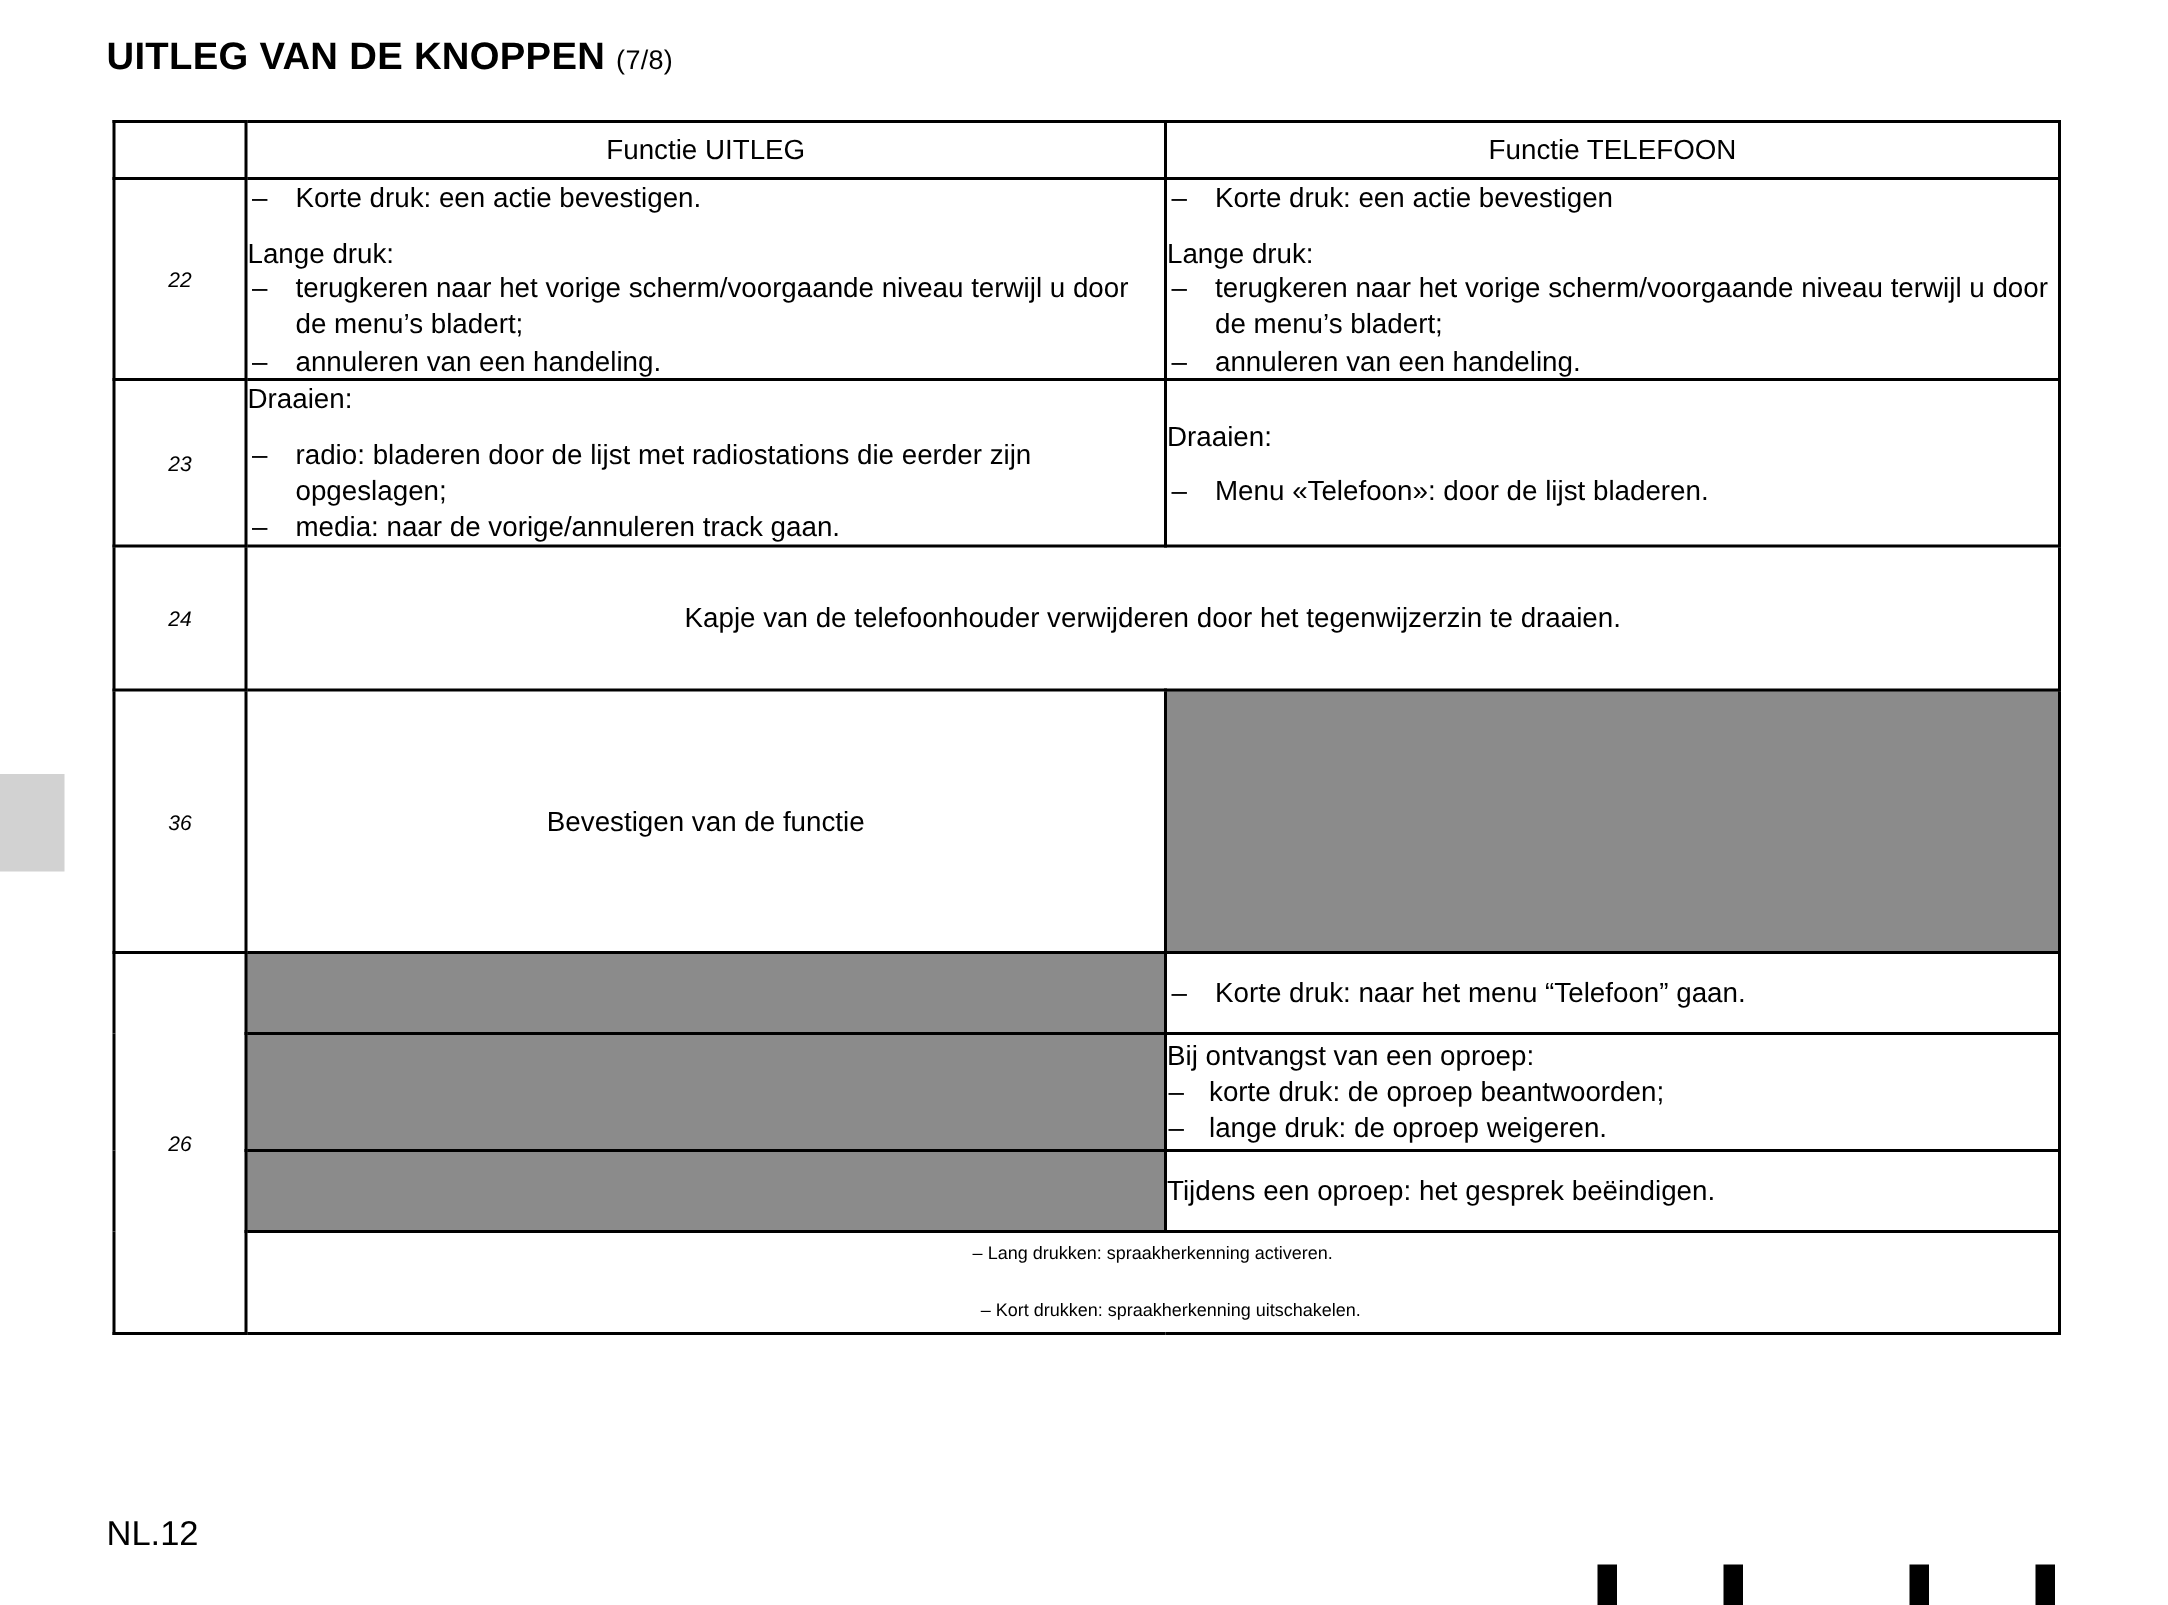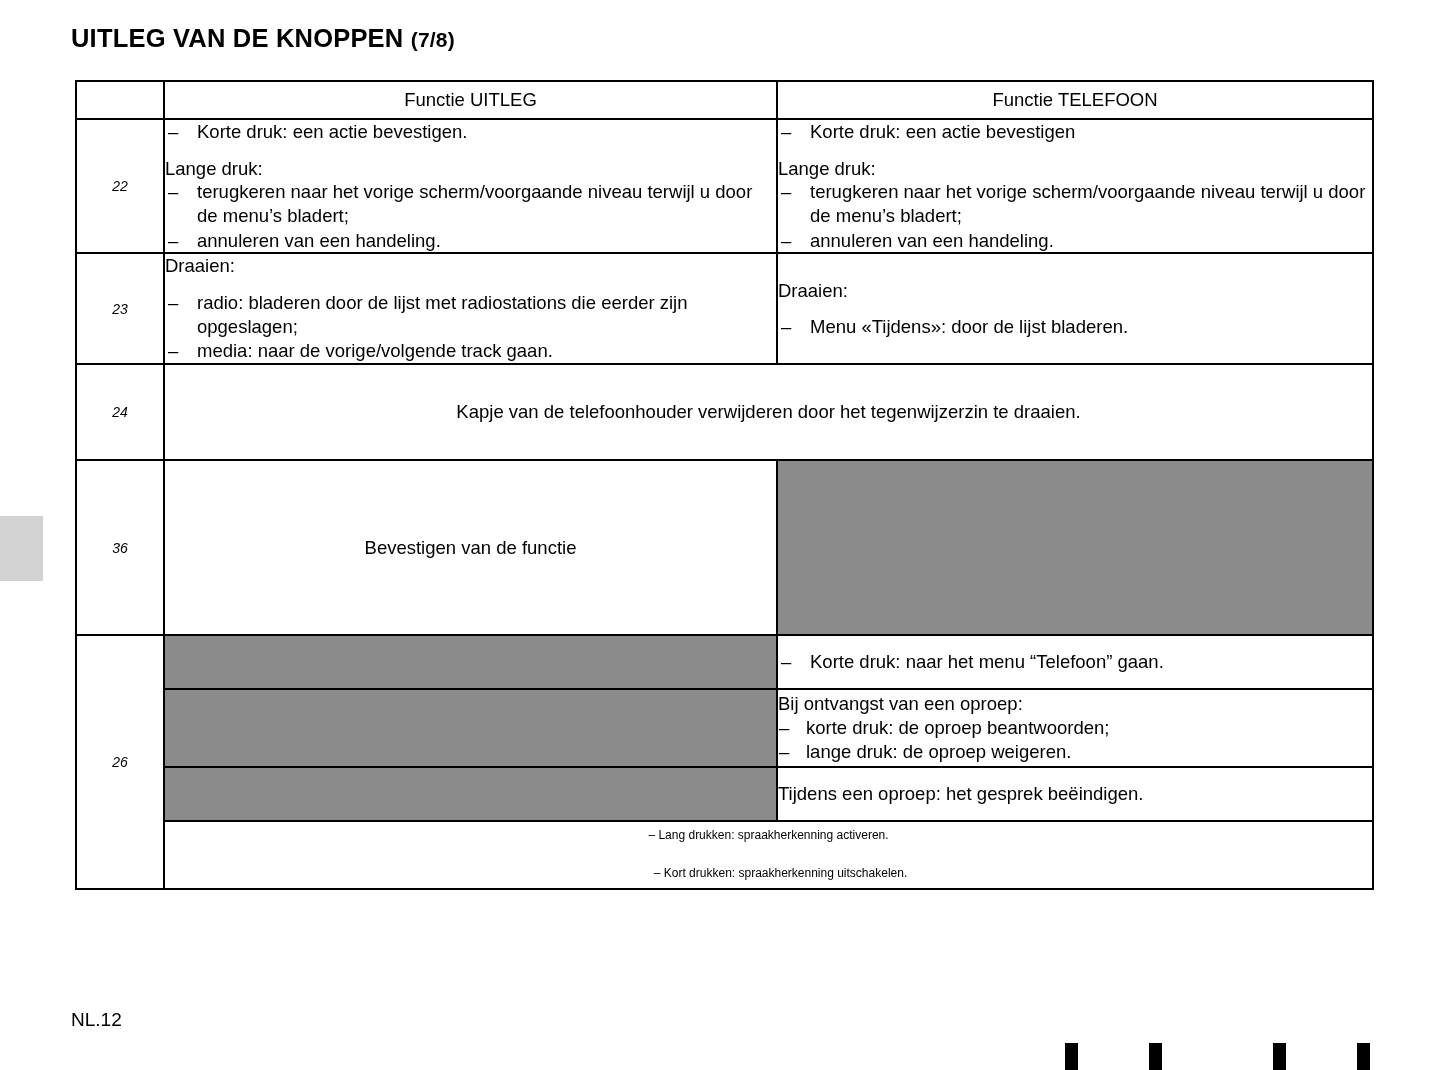--- a/index.html
+++ b/index.html
@@ -35,22 +35,22 @@
   .page-title {
     position: absolute;
     left: 71px;
     top: 24px;
     font-size: 25.5px;
     font-weight: bold;
     letter-spacing: 0.2px;
     white-space: nowrap;
   }
   .page-title .sub {
-    font-size: 21px;
-    font-weight: bold;
+    font-size: 18px;
+    font-weight: normal;
     text-align: right;
   }
 
   
   .tbl {
     position: absolute;
     left: 75px;
     top: 80px;
     width: 1297px;
     border-collapse: collapse;
@@ -128,21 +128,21 @@
     line-height: 1.3;
   }
   .centered-lines .ln { margin: 0; }
   .centered-lines .ln + .ln { margin-top: 22px; padding-left: 24px; }
 
   
   .folio {
     position: absolute;
     left: 71px;
     top: 1009px;
-    font-size: 19px;
+    font-size: 23px;
   }
 
   .regmarks {
     position: absolute;
     left: 1060px;
     top: 1043px;
     width: 320px;
     height: 27px;
   }
   .regmarks i {
@@ -216,29 +216,29 @@
         </td>
       </tr>
 
       <tr>
         <td class="numcell">23</td>
         <td class="cell vtop">
           <div class="blk">
             <p class="lead">Draaien:</p>
             <ul class="dash" style="margin-top:13px">
               <li>radio: bladeren door de lijst met radiostations die eerder zijn opgeslagen;</li>
-              <li>media: naar de vorige/volgende track gaan.</li>
+              <li>media: naar de vorige/annuleren track gaan.</li>
             </ul>
           </div>
         </td>
         <td class="cell">
           <div class="blk">
             <p class="lead">Draaien:</p>
             <ul class="dash" style="margin-top:13px">
-              <li>Menu «Tijdens»: door de lijst bladeren.</li>
+              <li>Menu «Telefoon»: door de lijst bladeren.</li>
             </ul>
           </div>
         </td>
       </tr>
 
       <tr>
         <td class="numcell">24</td>
         <td class="cell center" colspan="2" style="height:38px">Kapje van de telefoonhouder verwijderen door het tegenwijzerzin te draaien.</td>
       </tr>
 

